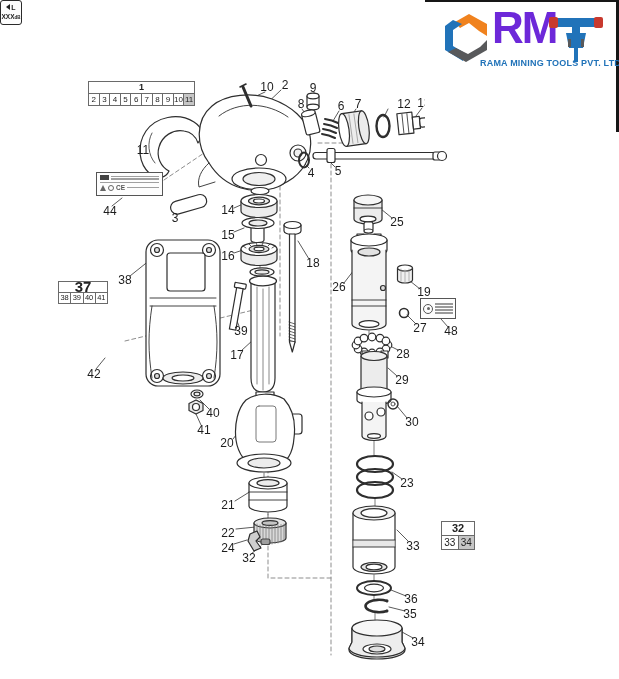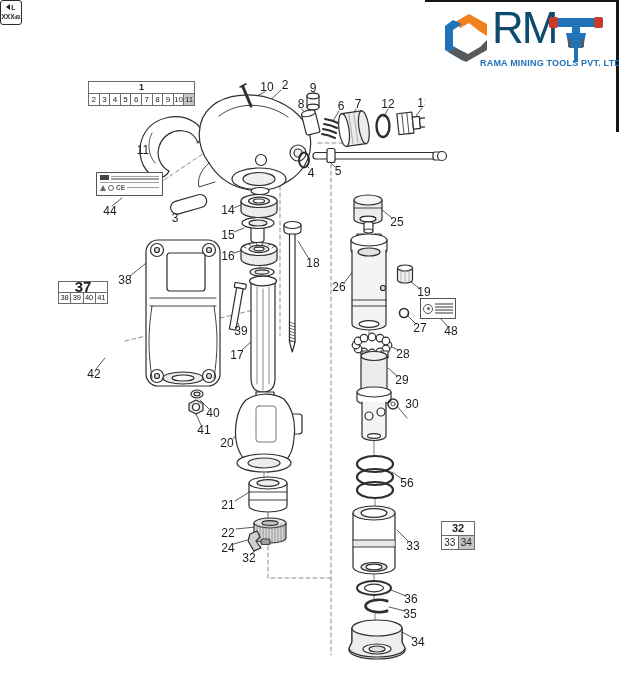--- a/index.html
+++ b/index.html
@@ -48,22 +48,22 @@
            justify-content:space-evenly;z-index:4;box-sizing:border-box;}
   #label42 .r1{display:flex;align-items:center;gap:1px;}
   #label42 .spk{width:0;height:0;border-top:3px solid transparent;border-bottom:3px solid transparent;
                 border-right:4px solid #222;}
   #label42 .L{font-size:7px;font-weight:bold;color:#222;line-height:7px;}
   #label42 .r2{font-size:6.5px;font-weight:bold;color:#222;line-height:7px;}
   #label42 .unit{font-size:4.5px;}
   
   #logo-block{position:absolute;left:425px;top:0;width:194px;height:132px;background:#fff;
               border-top:2px solid #161616;border-right:3px solid #161616;box-sizing:border-box;z-index:6;}
-  #logo-rm{position:absolute;left:67px;top:2px;font-size:44px;font-weight:normal;
-           color:#0c4a6e;letter-spacing:-2px;line-height:48px;}
+  #logo-rm{position:absolute;left:67px;top:2px;font-size:44px;font-weight:bold;
+           color:#6d28d9;letter-spacing:-2px;line-height:48px;}
   #company{position:absolute;left:55px;top:56px;width:136px;font-size:9px;font-weight:bold;
            color:#2173b9;letter-spacing:0.2px;white-space:nowrap;}
   #model{position:absolute;left:21px;top:66px;width:170px;font-size:37px;font-weight:800;
          color:#3f3f41;letter-spacing:2px;line-height:40px;white-space:nowrap;}
   #product{position:absolute;left:42px;top:103px;font-size:21px;font-weight:bold;color:#f6871f;
            letter-spacing:0.5px;text-shadow:1.6px 1.6px 0 #9a9a9a;white-space:nowrap;}
   .logo-svg{position:absolute;left:14px;top:12px;}
   .hammer-svg{position:absolute;left:124px;top:4px;}
 </style>
 </head>
@@ -473,40 +473,40 @@
 <span class="co" style="left:285px;top:85px">2</span>
 <span class="co" style="left:175px;top:218px">3</span>
 <span class="co" style="left:311px;top:173px">4</span>
 <span class="co" style="left:338px;top:171px">5</span>
 <span class="co" style="left:341px;top:106px">6</span>
 <span class="co" style="left:358px;top:104px">7</span>
 <span class="co" style="left:301px;top:104px">8</span>
 <span class="co" style="left:313px;top:88px">9</span>
 <span class="co" style="left:267px;top:87px">10</span>
 <span class="co" style="left:143px;top:150px">11</span>
-<span class="co" style="left:388px;top:104px">12</span>
+<span class="co" style="left:404px;top:104px">12</span>
 <span class="co" style="left:424px;top:103px">13</span>
 <span class="co" style="left:228px;top:210px">14</span>
 <span class="co" style="left:228px;top:235px">15</span>
 <span class="co" style="left:228px;top:256px">16</span>
 <span class="co" style="left:237px;top:355px">17</span>
 <span class="co" style="left:313px;top:263px">18</span>
 <span class="co" style="left:424px;top:292px">19</span>
 <span class="co" style="left:227px;top:443px">20</span>
 <span class="co" style="left:228px;top:505px">21</span>
 <span class="co" style="left:228px;top:533px">22</span>
 <span class="co" style="left:249px;top:558px">32</span>
 <span class="co" style="left:228px;top:548px">24</span>
 <span class="co" style="left:397px;top:222px">25</span>
 <span class="co" style="left:339px;top:287px">26</span>
 <span class="co" style="left:420px;top:328px">27</span>
 <span class="co" style="left:403px;top:354px">28</span>
 <span class="co" style="left:402px;top:380px">29</span>
-<span class="co" style="left:412px;top:404px">30</span>
-<span class="co" style="left:407px;top:483px">56</span>
+<span class="co" style="left:412px;top:422px">30</span>
+<span class="co" style="left:407px;top:483px">23</span>
 <span class="co" style="left:413px;top:546px">33</span>
 <span class="co" style="left:418px;top:642px">34</span>
 <span class="co" style="left:410px;top:614px">35</span>
 <span class="co" style="left:411px;top:599px">36</span>
 <span class="co" style="left:125px;top:280px">38</span>
 <span class="co" style="left:241px;top:331px">39</span>
 <span class="co" style="left:213px;top:413px">40</span>
 <span class="co" style="left:204px;top:430px">41</span>
 <span class="co" style="left:94px;top:374px">42</span>
 <span class="co" style="left:451px;top:331px">48</span>

